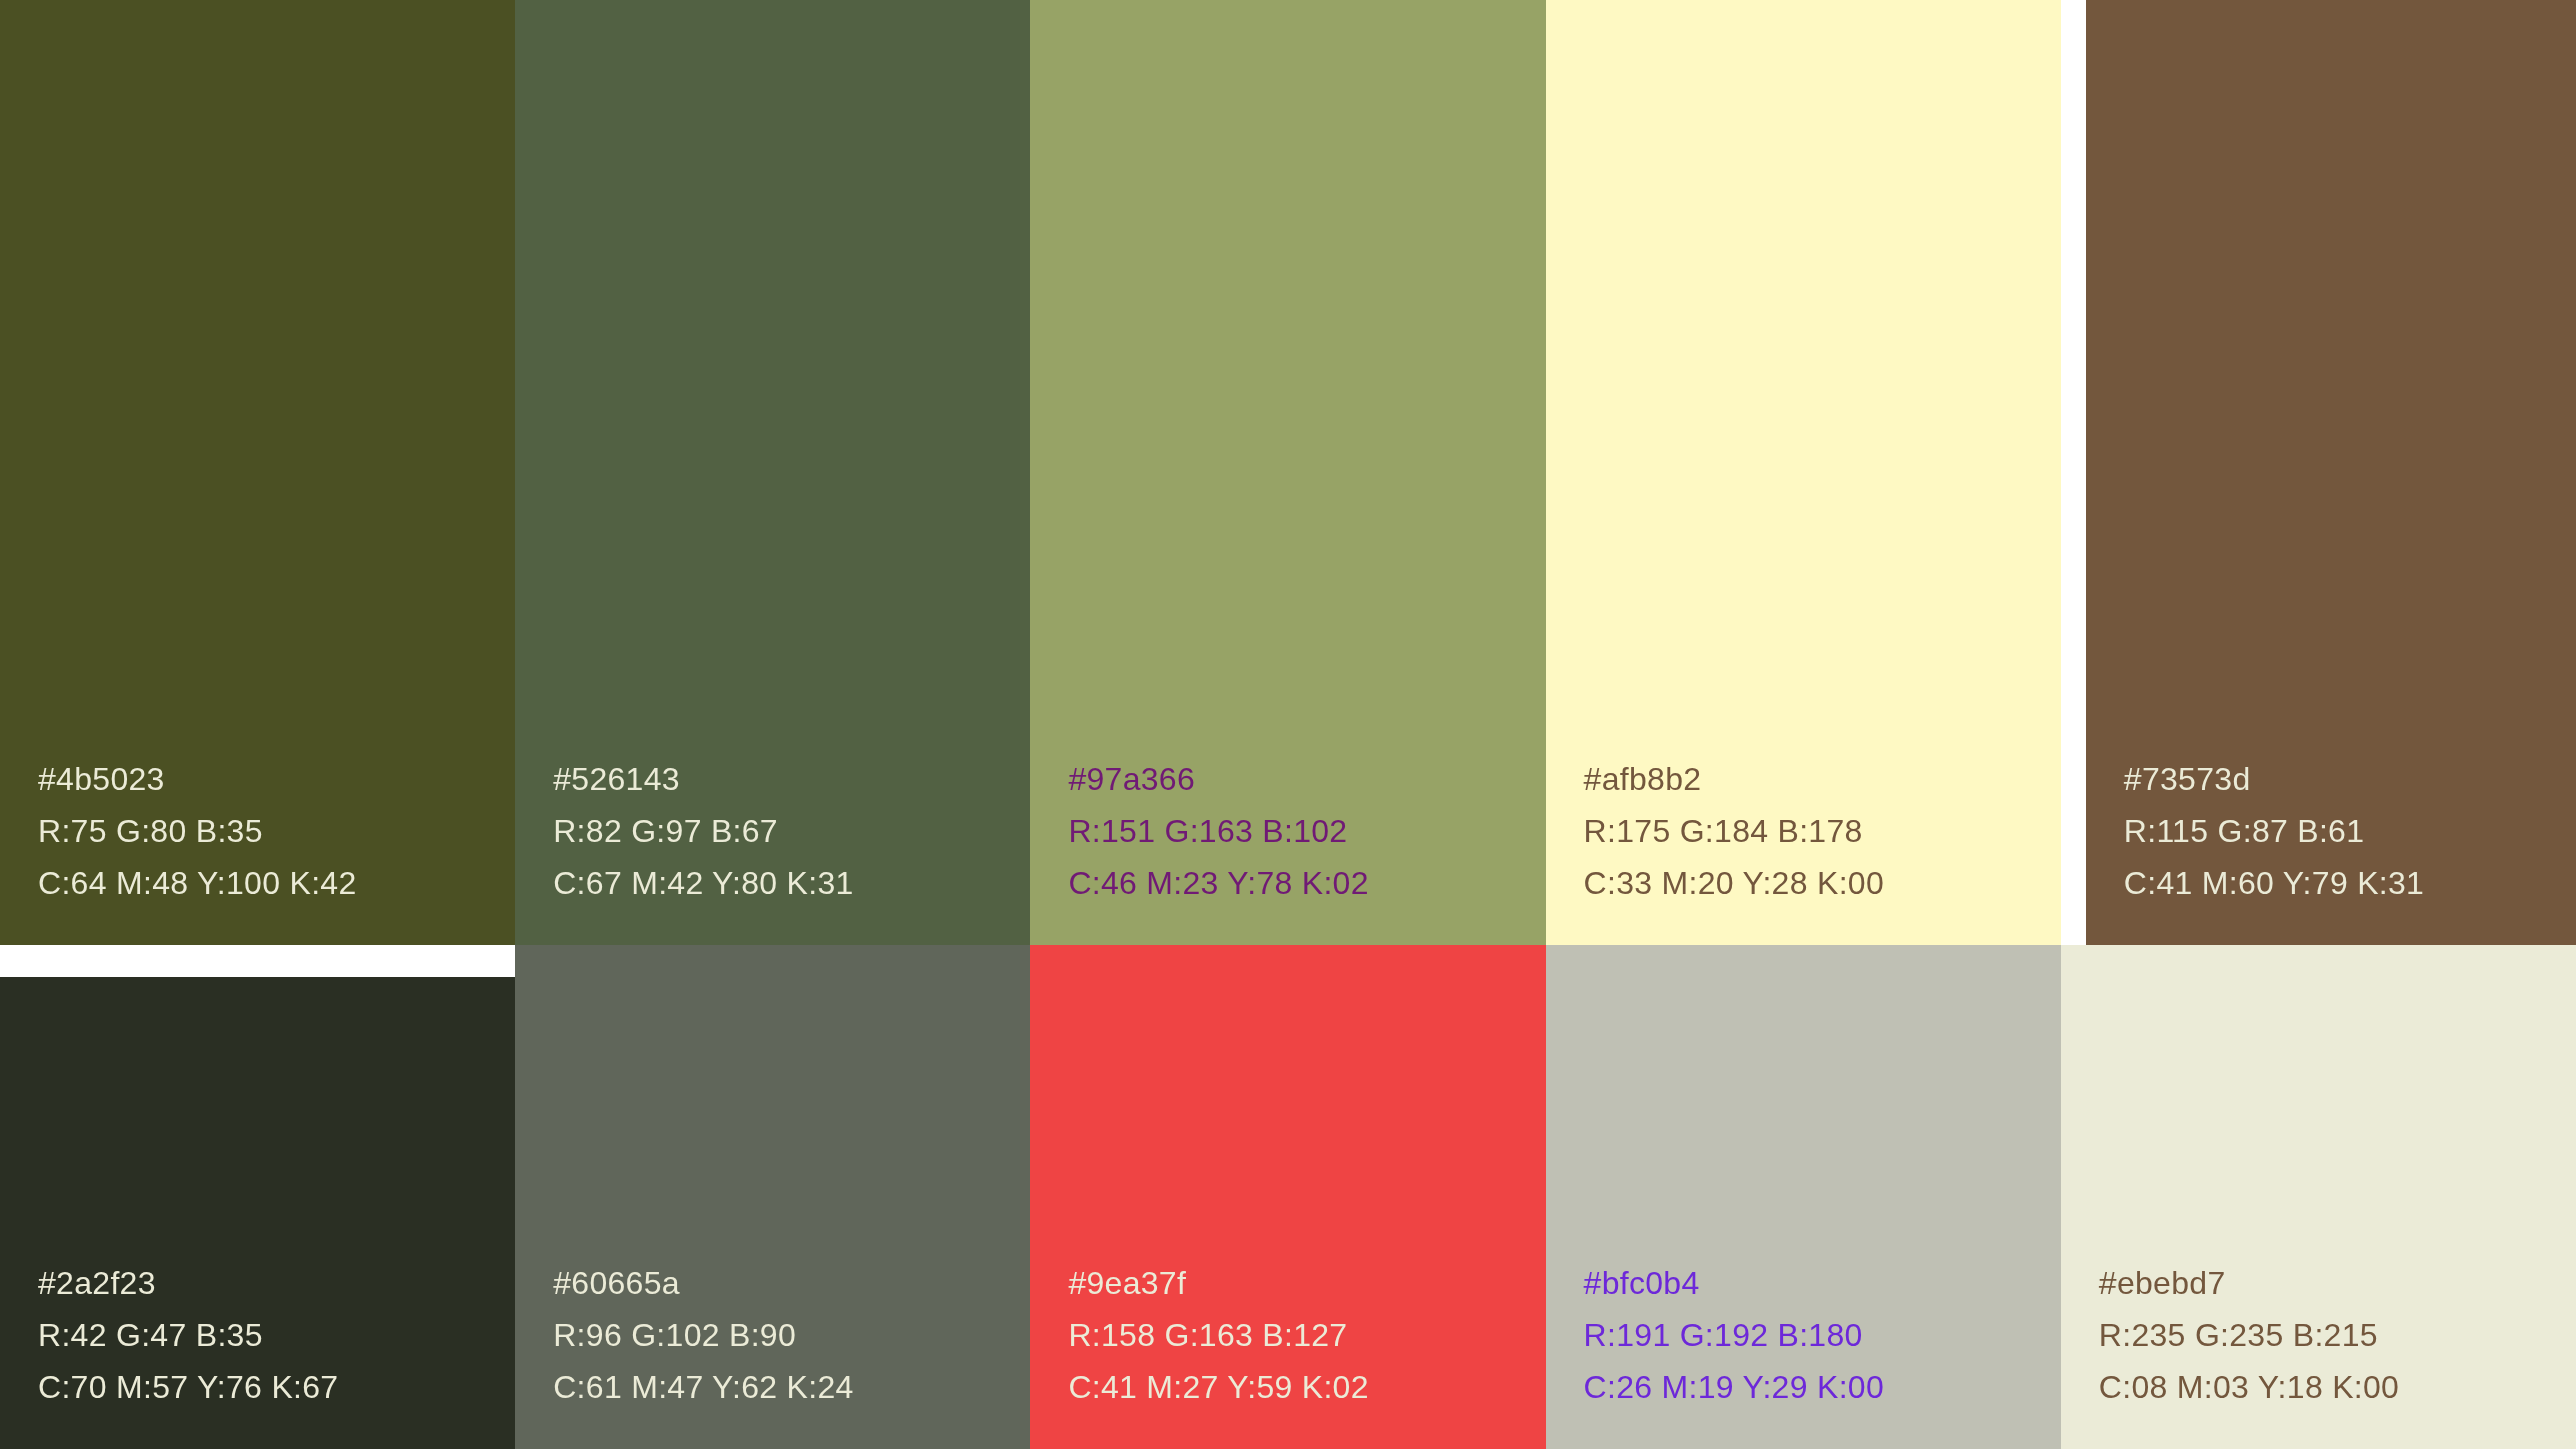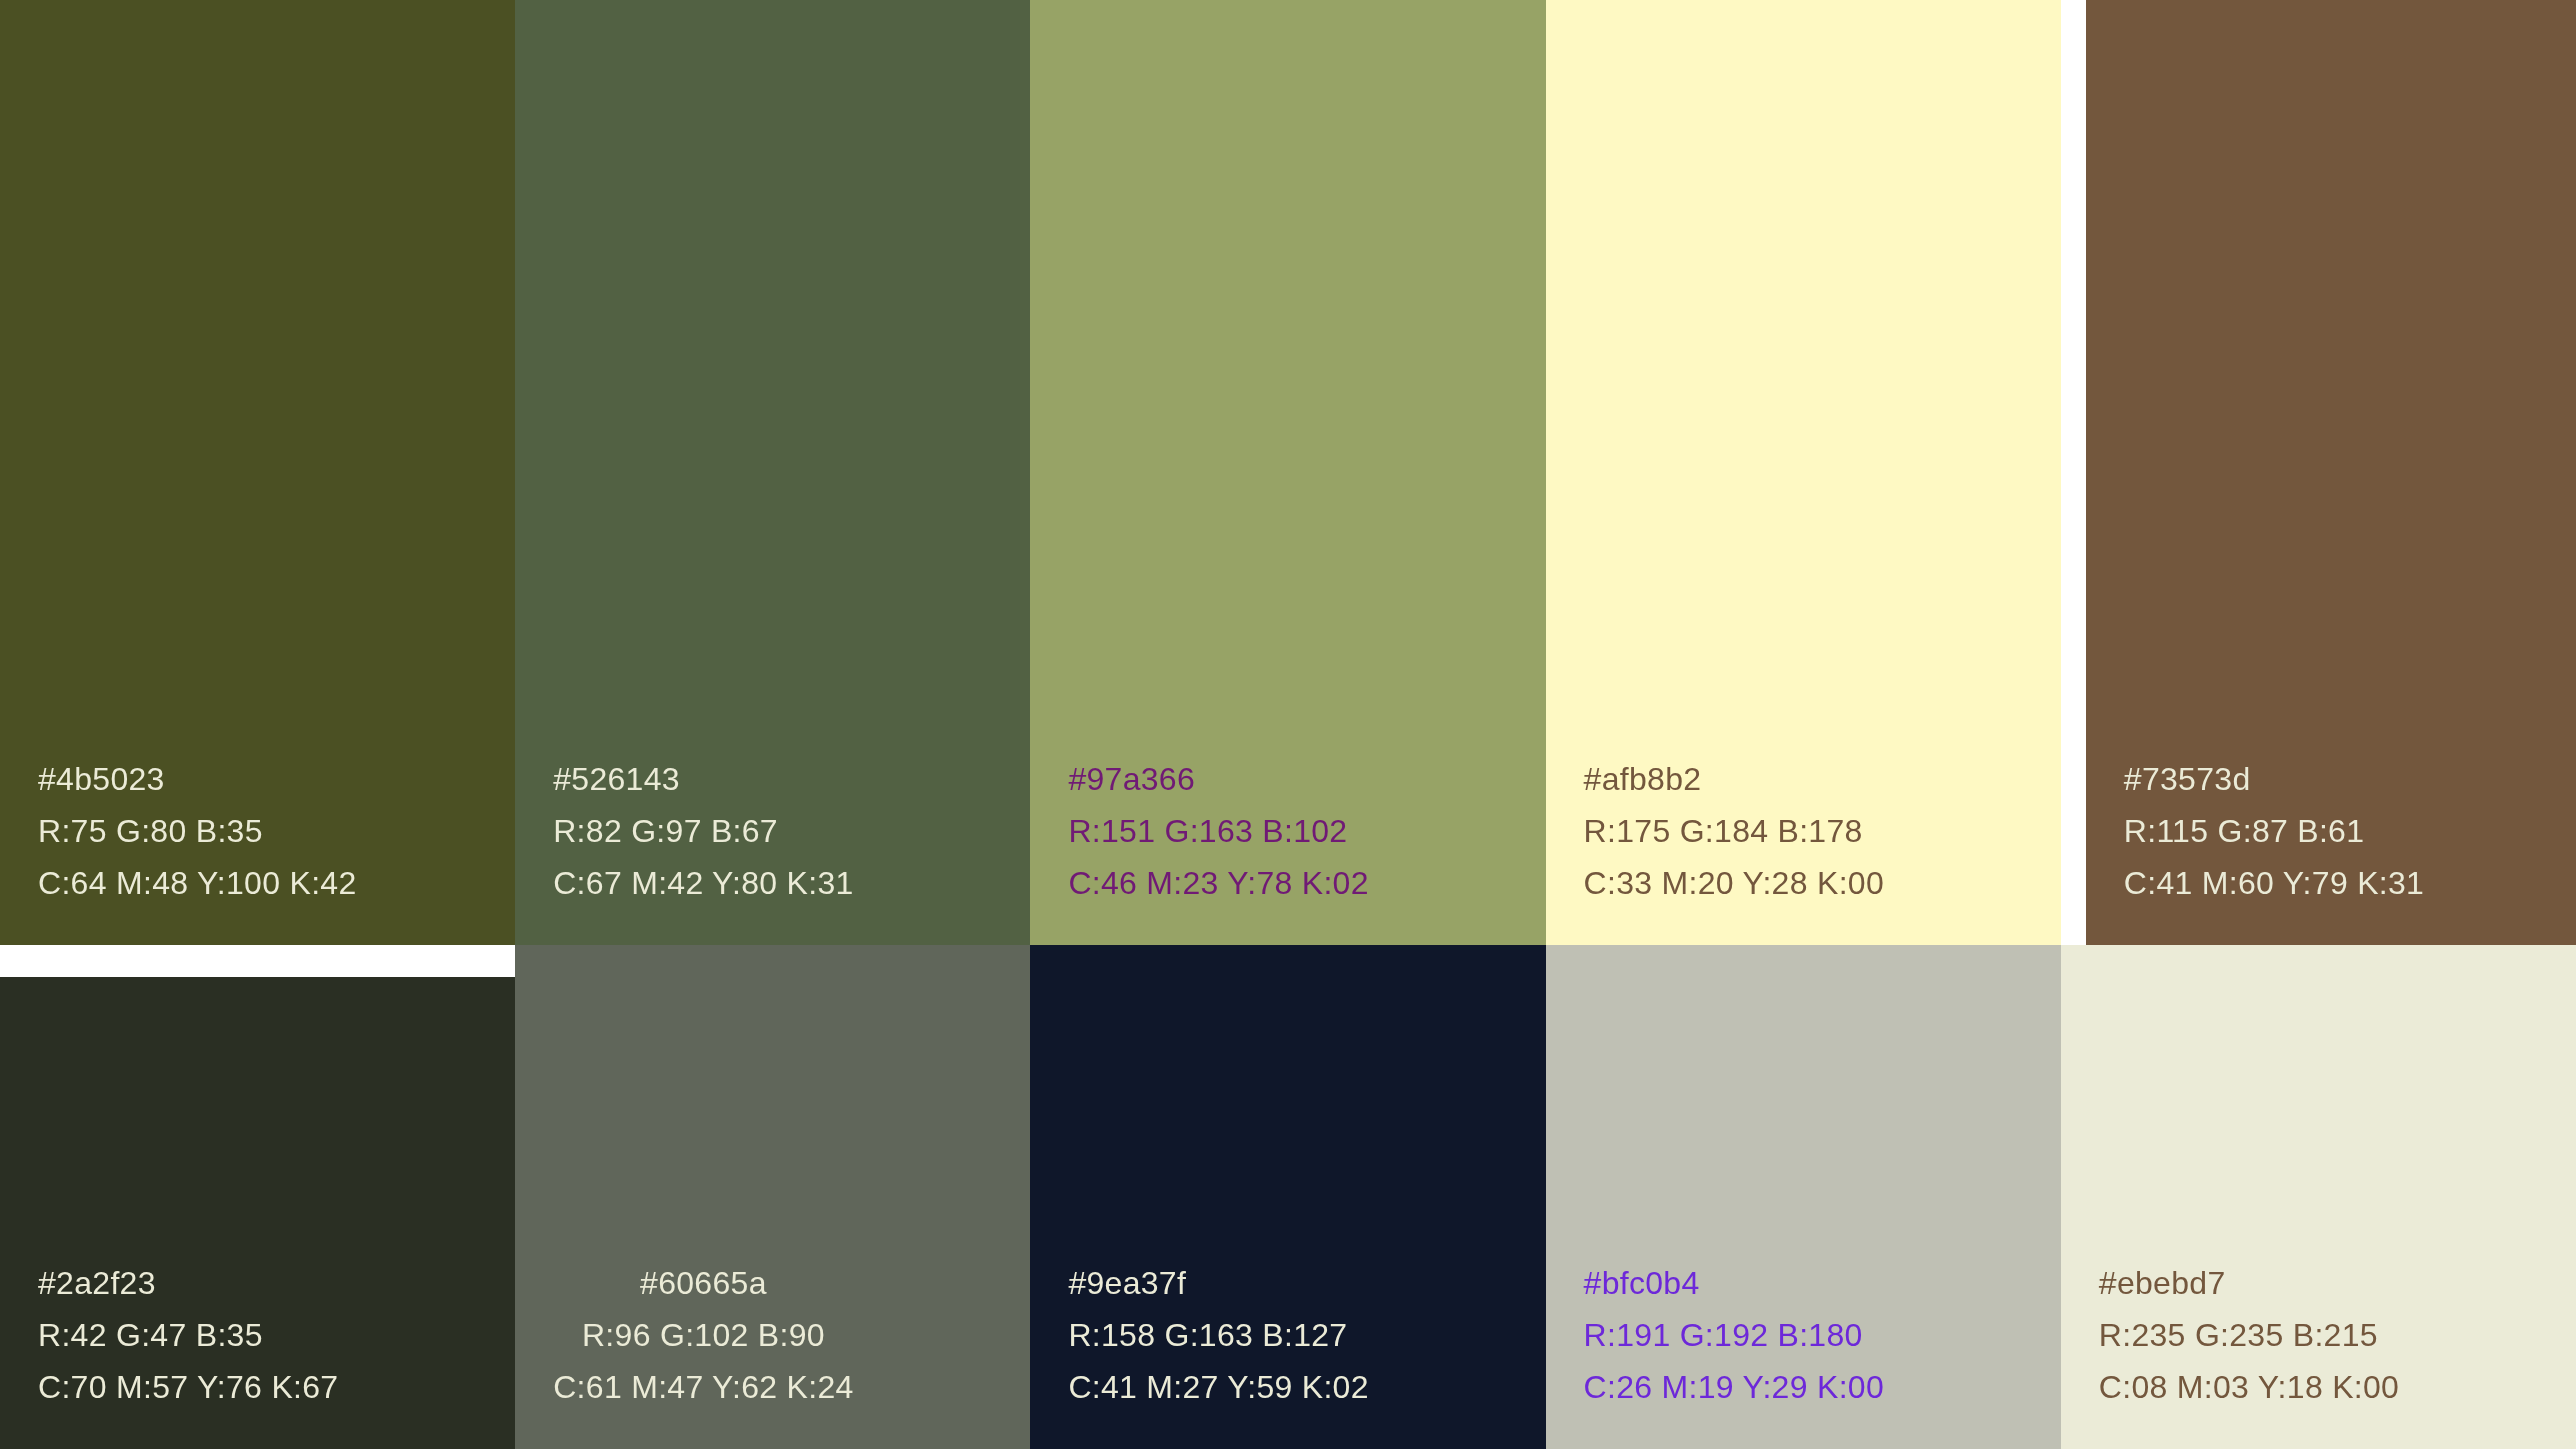--- a/index.html
+++ b/index.html
@@ -77,28 +77,28 @@
         <span class="label-cmyk">C:41 M:60 Y:79 K:31</span>
       </div>
     </div>
     <div class="swatch" style="background: rgb(42, 47, 35); margin-top: 32px;">
       <div class="swatch-labels" style="color: rgb(235, 235, 215);">
         <span class="label-hex">#2a2f23</span>
         <span class="label-rgb">R:42 G:47 B:35</span>
         <span class="label-cmyk">C:70 M:57 Y:76 K:67</span>
       </div>
     </div>
-    <div class="swatch" style="background: rgb(96, 102, 90); text-align: center;">
+    <div class="swatch" style="background: rgb(96, 102, 90);">
       <div class="swatch-labels" style="color: rgb(235, 235, 215);">
         <span class="label-hex">#60665a</span>
         <span class="label-rgb">R:96 G:102 B:90</span>
         <span class="label-cmyk">C:61 M:47 Y:62 K:24</span>
       </div>
     </div>
-    <div class="swatch" style="background: #0f172a;">
+    <div class="swatch" style="background: #ef4444;">
       <div class="swatch-labels" style="color: rgb(235, 235, 215);">
         <span class="label-hex">#9ea37f</span>
         <span class="label-rgb">R:158 G:163 B:127</span>
         <span class="label-cmyk">C:41 M:27 Y:59 K:02</span>
       </div>
     </div>
     <div class="swatch" style="background: rgb(191, 192, 180);">
       <div class="swatch-labels" style="color: #6d28d9;">
         <span class="label-hex">#bfc0b4</span>
         <span class="label-rgb">R:191 G:192 B:180</span>

